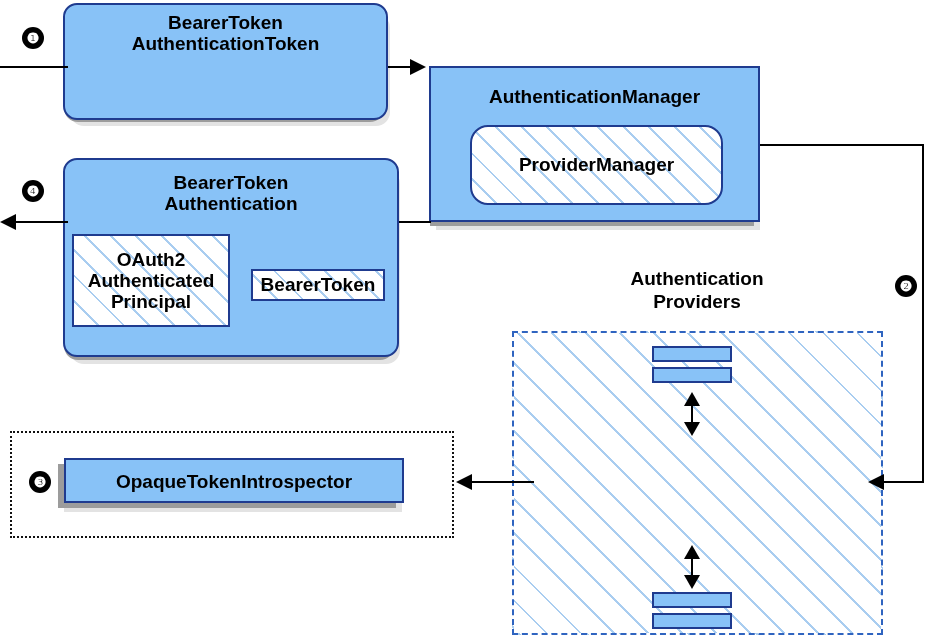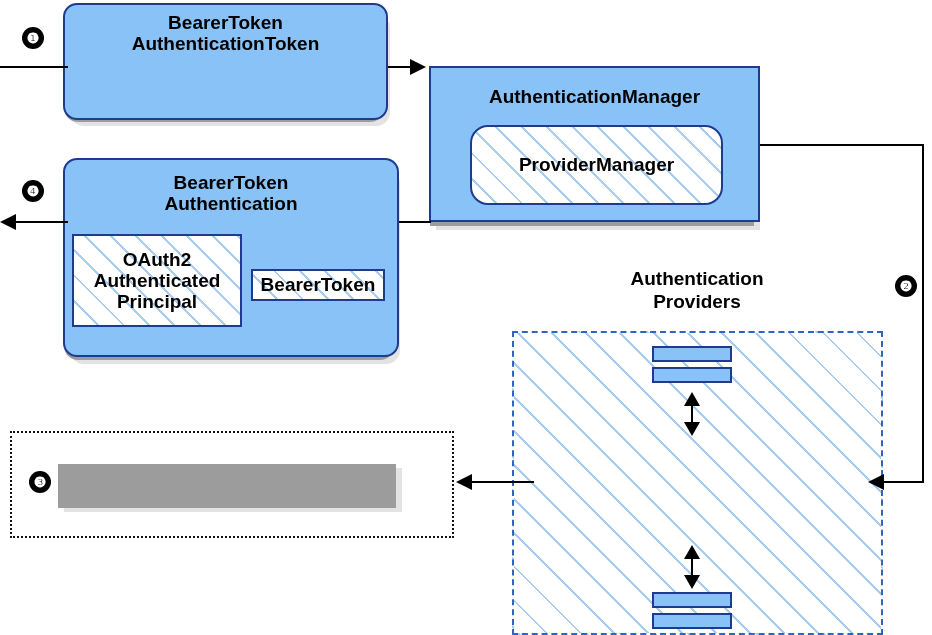--- a/index.html
+++ b/index.html
@@ -183,21 +183,21 @@
   <div class="hatch" style="left:470px; top:125px; width:253px; height:80px; font-size:19px;border-radius:18px;">
     <span>ProviderManager</span>
   </div>
 
   <div class="shadow light rounded" style="left:70px; top:170px; width:330px; height:194px;"></div>
   <div class="shadow dark rounded" style="left:64px; top:166px; width:330px; height:194px;"></div>
   <div class="node rounded" style="left:63px; top:158px; width:336px; height:199px;">
     <div class="title" style="top:12px; font-size:19px;">BearerToken
 Authentication</div>
   </div>
-  <div class="hatch" style="left:72px; top:234px; width:170px; height:93px; font-size:19px;">
+  <div class="hatch" style="left:72px; top:234px; width:158px; height:93px; font-size:19px;">
     <span>OAuth2
 Authenticated
 Principal</span>
   </div>
   <div class="hatch" style="left:251px; top:269px; width:134px; height:32px; font-size:19px;">
     <span>BearerToken</span>
   </div>
 
   <div class="ln h" style="left:399px; top:221px; width:32px;"></div>
 
@@ -236,14 +236,17 @@
 
   <div class="ln h" style="left:472px; top:481px; width:62px;"></div>
   <div class="arrow left" style="left:456px; top:474px;"></div>
 
   <div class="group-dotted" style="left:10px; top:431px; width:444px; height:107px;"></div>
 
   <div class="step" style="left:29px; top:471px;">❸</div>
 
   <div class="shadow light" style="left:64px; top:468px; width:338px; height:44px;"></div>
   <div class="shadow dark" style="left:58px; top:464px; width:338px; height:44px;"></div>
+  <div class="node" style="left:64px; top:458px; width:340px; height:45px;">
+    <div class="title" style="top:11px; font-size:19px;">OpaqueTokenIntrospector</div>
+  </div>
 
 </div>
 
 </body></html>

